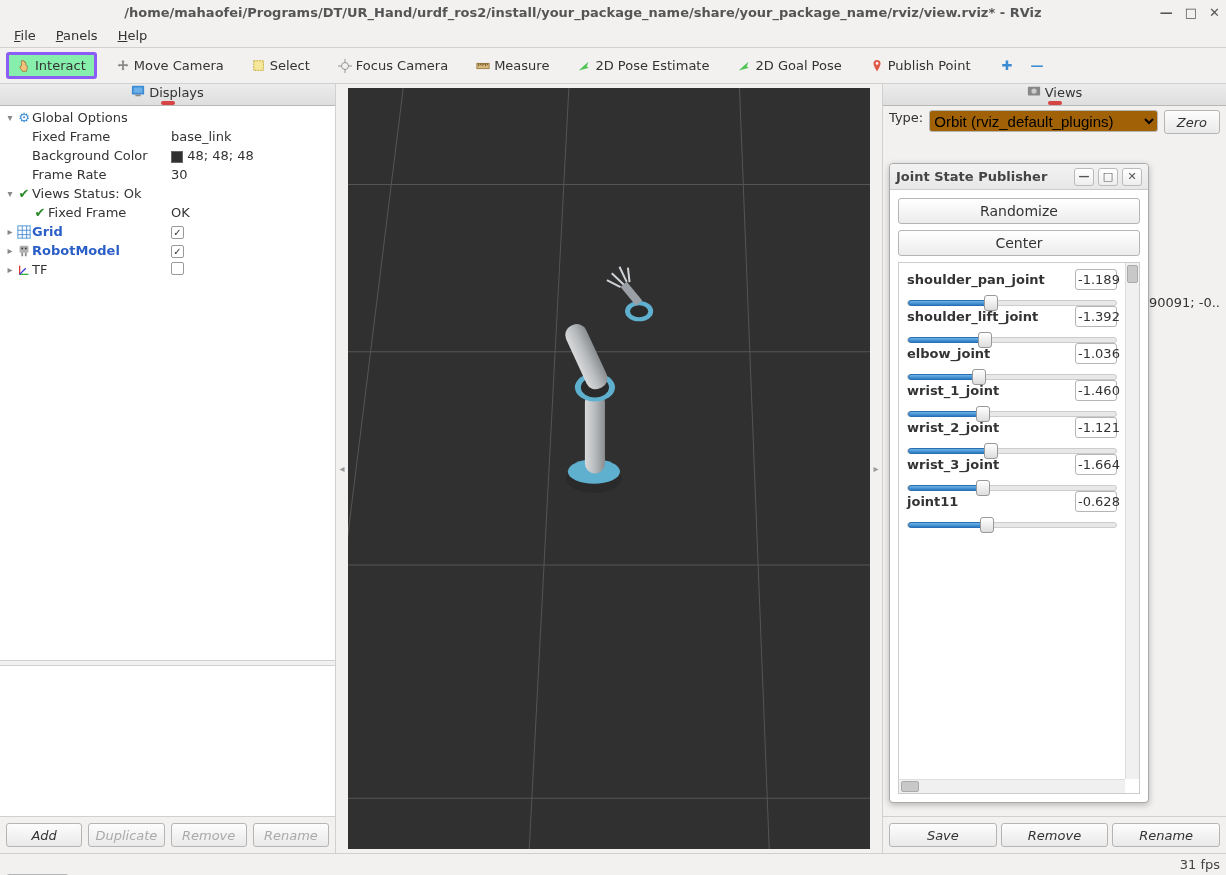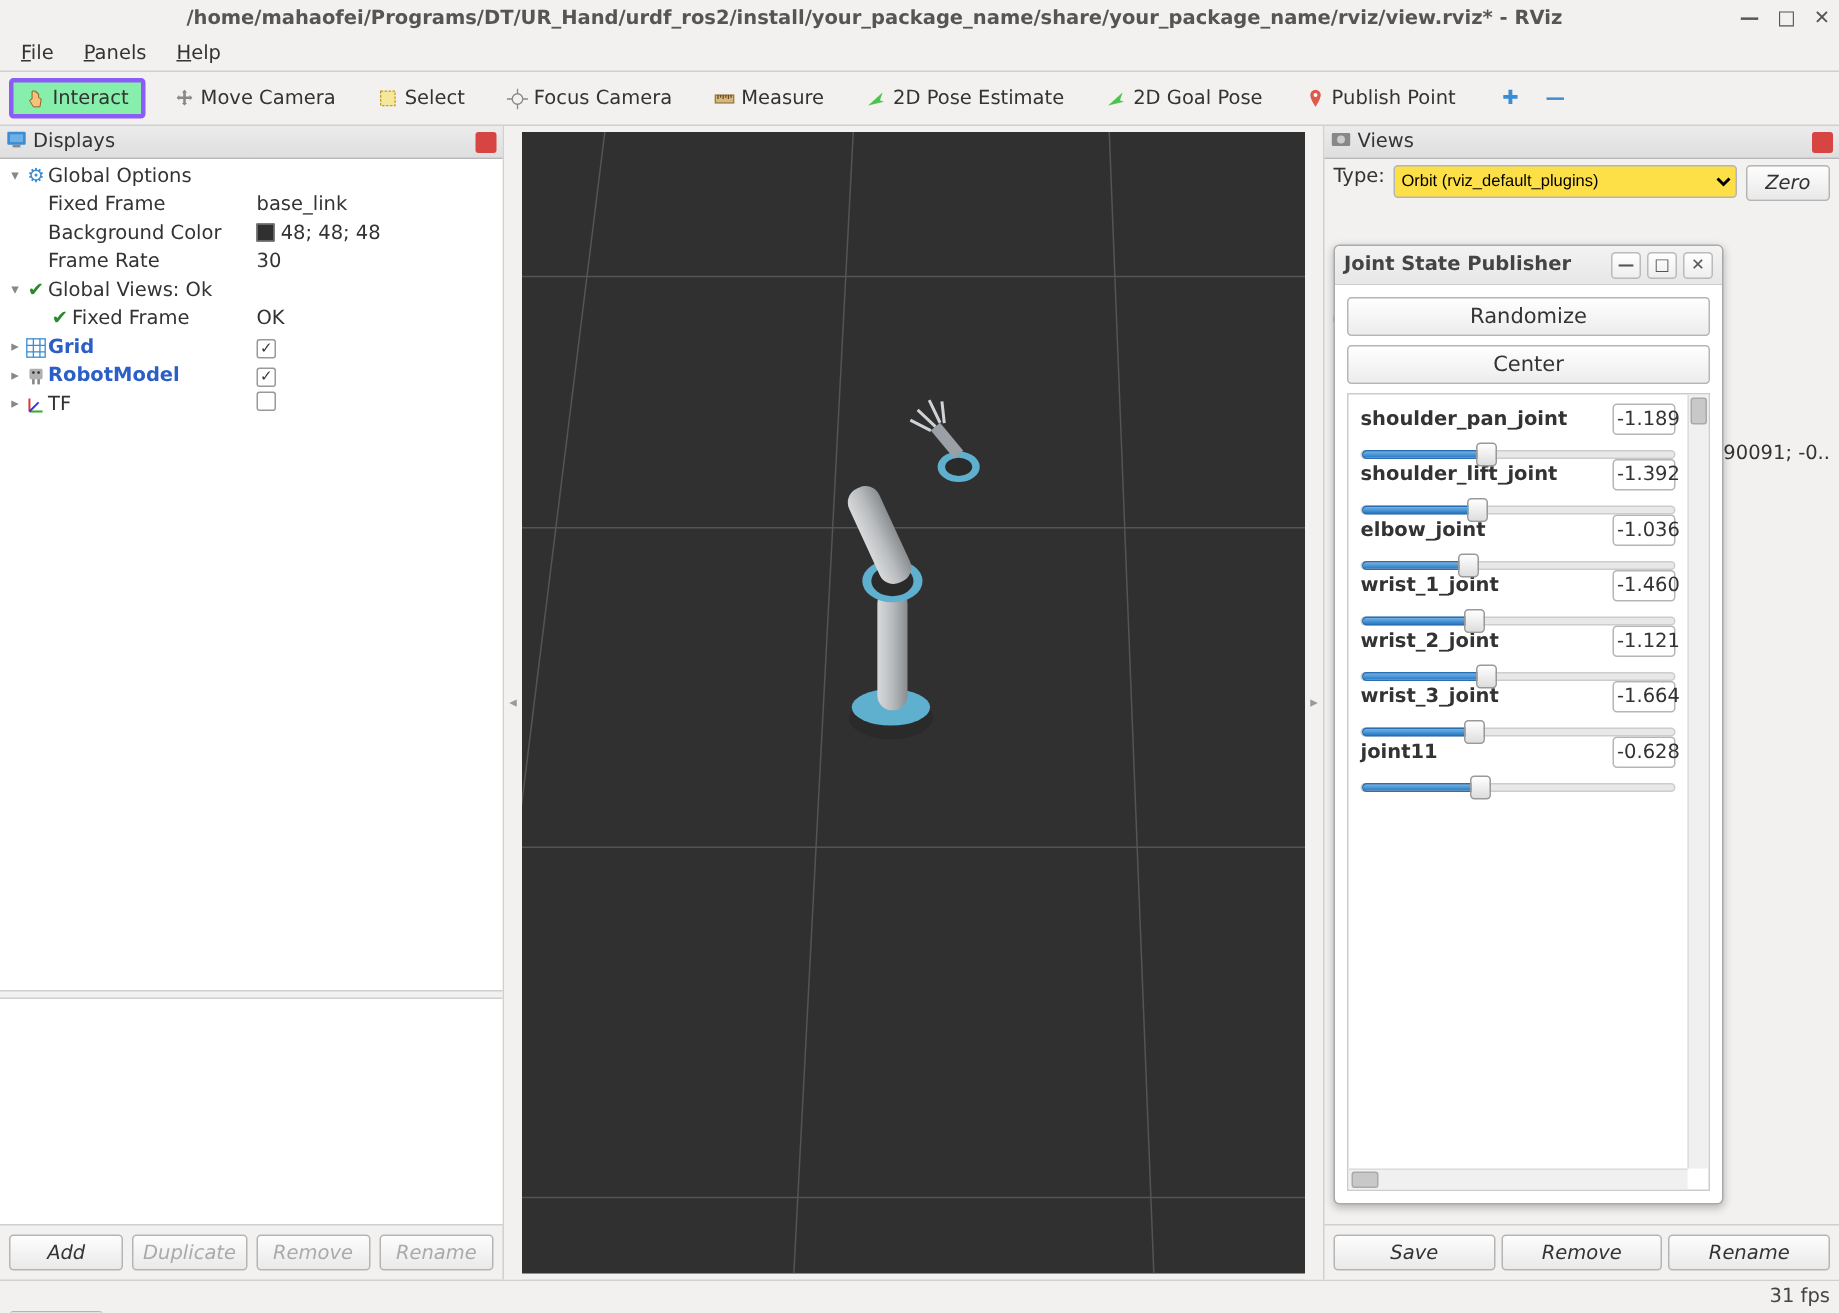--- a/index.html
+++ b/index.html
@@ -93,20 +93,21 @@
     background: var(--bg);
   }
   .panel-header {
     height: 22px;
     background: linear-gradient(#ececec,#dedede);
     border-bottom: 1px solid var(--border);
     display:flex;
     align-items:center;
     padding: 0 4px;
     font-size: 13px;
+    flex-direction: column;
   }
   .panel-header .panel-title { flex:1; display:flex; align-items:center; gap:4px;}
   .panel-header .close {
     width:14px;height:14px;border-radius:2px;background:var(--close-red);
   }
   .displays-tree {
     flex:1;
     background: #fff;
     overflow:auto;
     font-size: 13px;
@@ -189,24 +190,24 @@
     position:relative;
   }
   .views-type {
     display:flex;
     gap:6px;
     padding:4px 6px;
   }
   .views-type select {
     flex:1;
     height:22px;
-    font-size:11px;
+    font-size:15px;
     border:1px solid #b5b5b5;
     border-radius:3px;
-    background:#fde047;
+    background:#a16207;
   }
   .views-body {
     flex:1;
     padding:4px 6px;
     font-size:13px;
     overflow:hidden;
     position:relative;
   }
   .views-row { display:flex; align-items:center; height:20px; gap:6px;}
   .views-row .chev { width:12px; color:#888; font-size:10px;}
@@ -465,21 +466,21 @@
         <span class="value"><span class="color-swatch"></span> <span>48; 48; 48</span></span>
       </div>
       <div class="tree-row">
         <span class="indent" style="width:28px"></span>
         <span class="label">Frame Rate</span>
         <span class="value">30</span>
       </div>
       <div class="tree-row">
         <span class="expander">▾</span>
         <span class="tree-icon ok">✔</span>
-        <span class="label">Global Views: Ok</span>
+        <span class="label">Views Status: Ok</span>
       </div>
       <div class="tree-row">
         <span class="indent" style="width:28px"></span>
         <span class="tree-icon ok">✔</span>
         <span class="label">Fixed Frame</span>
         <span class="value">OK</span>
       </div>
       <div class="tree-row">
         <span class="expander">▸</span>
         <span class="tree-icon">

